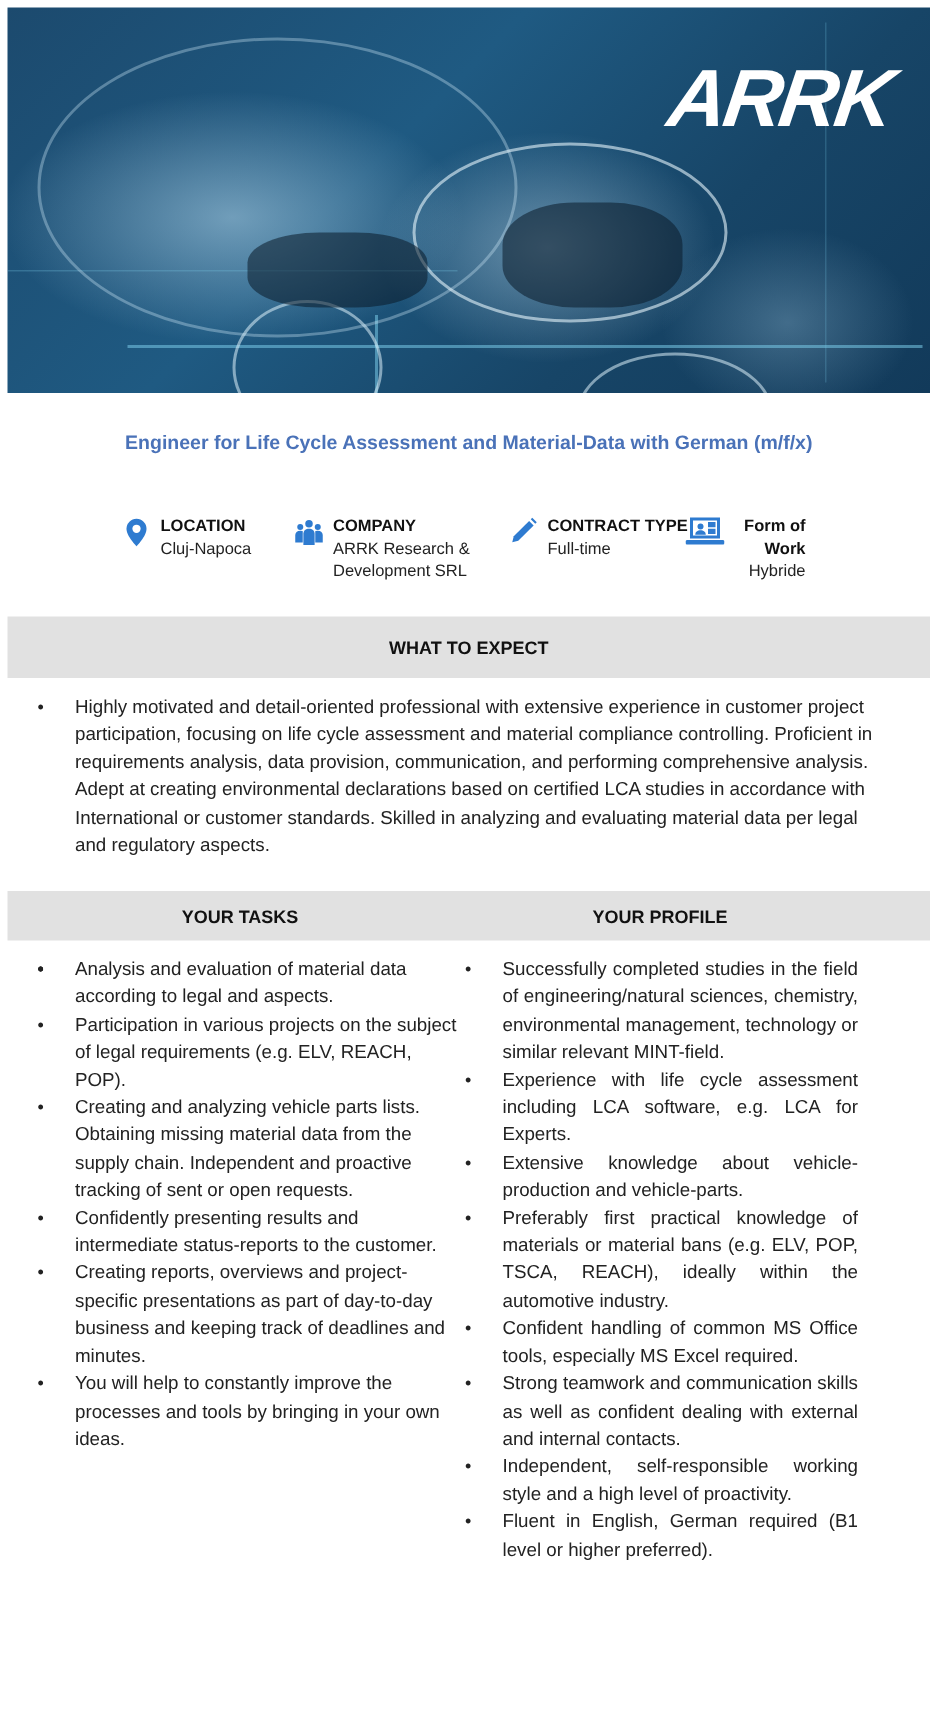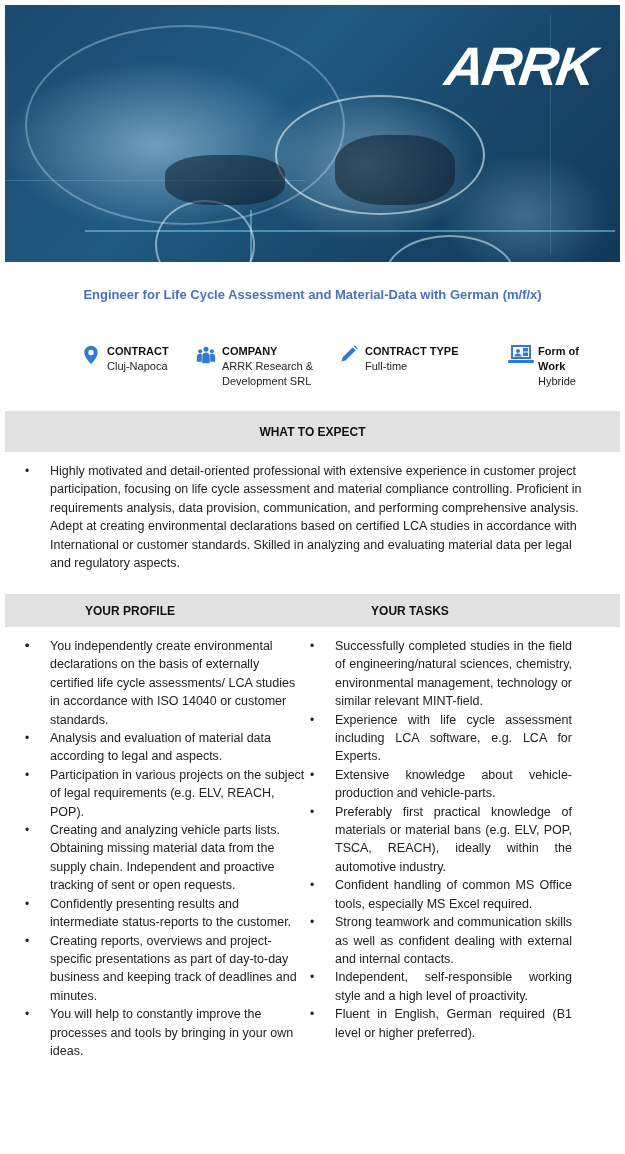--- a/index.html
+++ b/index.html
@@ -68,21 +68,21 @@
 
 <div class="title">Engineer for Life Cycle Assessment and Material-Data with German (m/f/x)</div>
 
 <div class="info-row">
   <div class="info" style="left:81px;">
     <svg class="icon" viewBox="0 0 24 24" style="width:20px;height:24px;margin-top:-1px;">
       <path d="M12 1C7.6 1 4 4.6 4 9c0 6 8 14 8 14s8-8 8-14c0-4.4-3.6-8-8-8z" fill="#2e7bd0"></path>
       <circle cx="12" cy="9" r="3.3" fill="#ffffff"></circle>
     </svg>
     <div>
-      <div class="label">CONTRACT</div>
+      <div class="label">LOCATION</div>
       <div class="value">Cluj-Napoca</div>
     </div>
   </div>
 
   <div class="info" style="left:196px;">
     <svg class="icon" viewBox="0 0 24 24" style="width:20px;height:22px;">
       <circle cx="12" cy="5" r="3" fill="#2e7bd0"></circle>
       <circle cx="5" cy="7.5" r="2.4" fill="#2e7bd0"></circle>
       <circle cx="19" cy="7.5" r="2.4" fill="#2e7bd0"></circle>
       <path d="M7.5 22V13c0-2.5 2-4 4.5-4s4.5 1.5 4.5 4v9z" fill="#2e7bd0"></path>
@@ -99,21 +99,21 @@
     <svg class="icon" viewBox="0 0 24 24" style="width:20px;height:20px;">
       <path d="M3 21l1.2-4.8L16.5 3.9l3.6 3.6L7.8 19.8z" fill="#2e7bd0"></path>
       <path d="M17.8 2.6l1.2-1.2 3.6 3.6-1.2 1.2z" fill="#2e7bd0"></path>
     </svg>
     <div>
       <div class="label">CONTRACT TYPE</div>
       <div class="value">Full-time</div>
     </div>
   </div>
 
-  <div class="info" style="left:508px;">
+  <div class="info" style="left:457px;text-align:right;">
     <svg class="icon" viewBox="0 0 26 22" style="width:26px;height:22px;margin-right:4px;">
       <rect x="3" y="1" width="20" height="14" fill="#2e7bd0"></rect>
       <rect x="5" y="3" width="16" height="10" fill="#ffffff"></rect>
       <circle cx="10" cy="7" r="2" fill="#2e7bd0"></circle>
       <path d="M6.5 12.5c0-2 1.5-3 3.5-3s3.5 1 3.5 3z" fill="#2e7bd0"></path>
       <rect x="15" y="4" width="5" height="3.5" fill="#2e7bd0"></rect>
       <rect x="15" y="8.5" width="5" height="3.5" fill="#2e7bd0"></rect>
       <rect x="0" y="16" width="26" height="3" rx="1" fill="#2e7bd0"></rect>
     </svg>
     <div style="width:50px;">
@@ -128,31 +128,30 @@
 </div>
 
 <div class="expect">
   <div class="bullet-item" style="padding-left:50px; padding-right:30px;">
     <span class="dot" style="left:25px;">•</span>
     <span>Highly motivated and detail-oriented professional with extensive experience in customer project participation, focusing on life cycle assessment and material compliance controlling. Proficient in requirements analysis, data provision, communication, and performing comprehensive analysis. Adept at creating environmental declarations based on certified LCA studies in accordance with International or customer standards. Skilled in analyzing and evaluating material data per legal and regulatory aspects.</span>
   </div>
 </div>
 
 <div class="section-bar" style="top:594px; height:33px;">
+  <div class="h" style="flex:0 0 310px;">YOUR TASKS</div>
   <div class="h" style="flex:0 0 250px;">YOUR PROFILE</div>
-  <div class="h" style="flex:0 0 310px;">YOUR TASKS</div>
 </div>
 
 <div class="col" style="left:0; width:310px;">
   <div class="bullet-item" style="padding-left:50px; padding-right:4px;">
     <span class="dot" style="left:25px;">•</span>
   </div>
   <div class="bullet-item" style="padding-left:50px; padding-right:4px;">
     <span class="dot" style="left:25px;">•</span>
-    <span>You independently create environmental declarations on the basis of externally certified life cycle assessments/ LCA studies in accordance with ISO 14040 or customer standards.</span>
   </div>
   <div class="bullet-item" style="padding-left:50px; padding-right:4px;">
     <span class="dot" style="left:25px;">•</span>
     <span>Analysis and evaluation of material data according to legal and aspects.</span>
   </div>
   <div class="bullet-item" style="padding-left:50px; padding-right:4px;">
     <span class="dot" style="left:25px;">•</span>
     <span>Participation in various projects on the subject of legal requirements (e.g. ELV, REACH, POP).</span>
   </div>
   <div class="bullet-item" style="padding-left:50px; padding-right:4px;">

